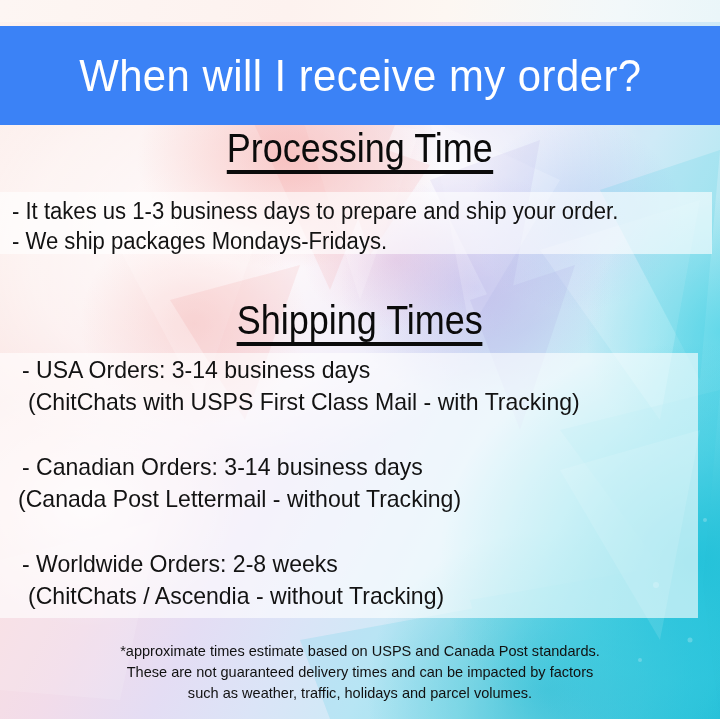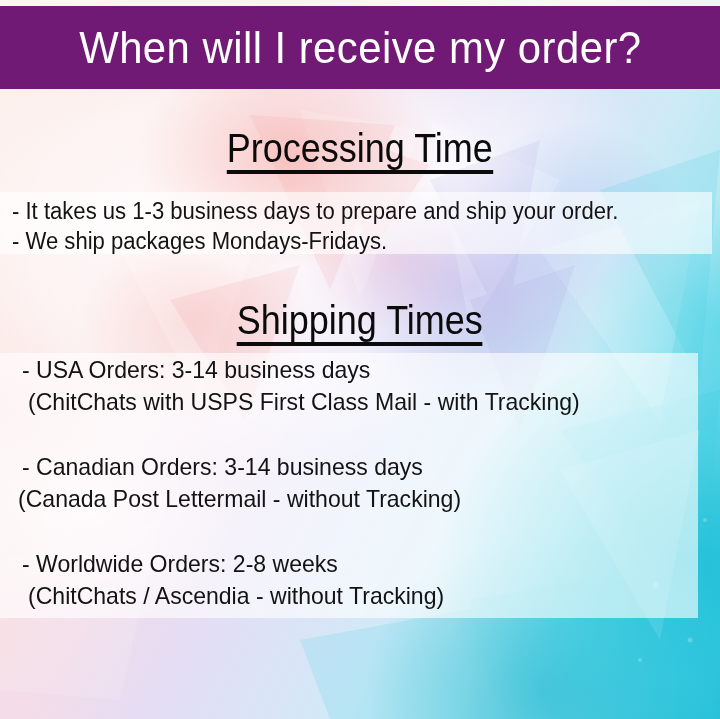--- a/index.html
+++ b/index.html
@@ -65,24 +65,24 @@
     position: absolute;
     left: 0; top: 0; right: 0;
     height: 22px;
     background: linear-gradient(100deg, #fdf6f3 0%, #fdf2ef 40%, #fdf7f2 62%, #f2f8fa 86%, #eaf6f9 100%);
   }
 
   
   .banner {
     position: absolute;
     left: 0;
-    top: 6px;
-    width: 720px;
-    height: 83px;
-    background: #701a75;
+    top: 26px;
+    width: 720px;
+    height: 99px;
+    background: #3b82f6;
     display: flex;
     align-items: center;
     justify-content: center;
   }
   .banner-title {
     color: #ffffff;
     font-size: 45px;
     line-height: 1;
     font-weight: 400;
     letter-spacing: 0.5px;
@@ -234,14 +234,19 @@
 
   <div class="body-line" id="ship-usa-1">- USA Orders: 3-14 business days</div>
   <div class="body-line" id="ship-usa-2">(ChitChats with USPS First Class Mail - with Tracking)</div>
 
   <div class="body-line" id="ship-can-1">- Canadian Orders: 3-14 business days</div>
   <div class="body-line" id="ship-can-2">(Canada Post Lettermail - without Tracking)</div>
 
   <div class="body-line" id="ship-world-1">- Worldwide Orders: 2-8 weeks</div>
   <div class="body-line" id="ship-world-2">(ChitChats / Ascendia - without Tracking)</div>
 
+  <div class="footer">
+    <div>*approximate times estimate based on USPS and Canada Post standards.</div>
+    <div>These are not guaranteed delivery times and can be impacted by factors</div>
+    <div>such as weather, traffic, holidays and parcel volumes.</div>
+  </div>
 
 </div>
 
 </body></html>

